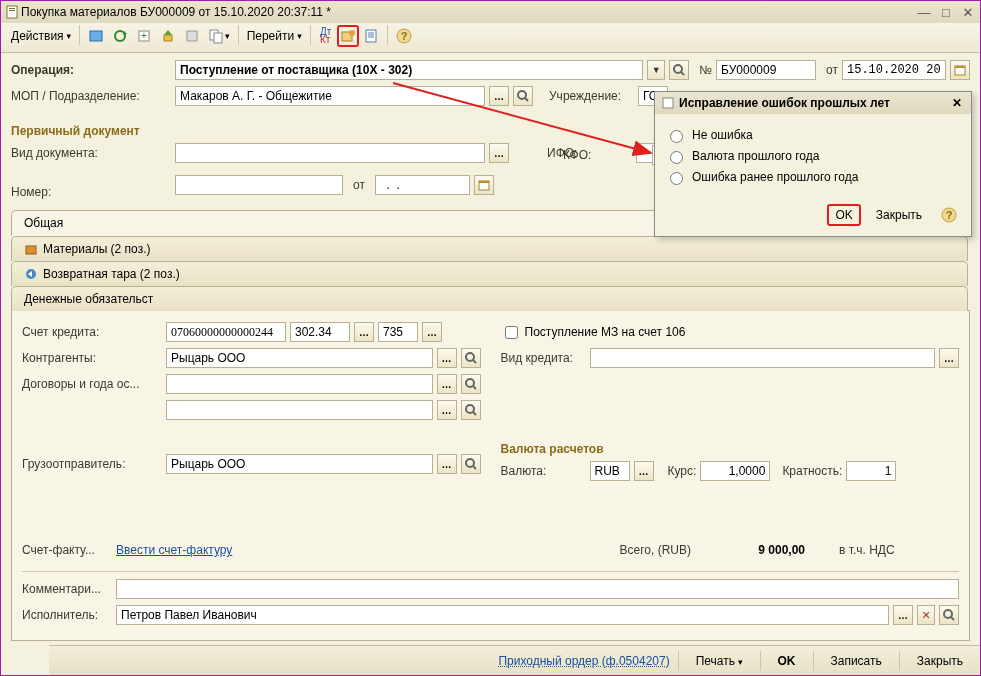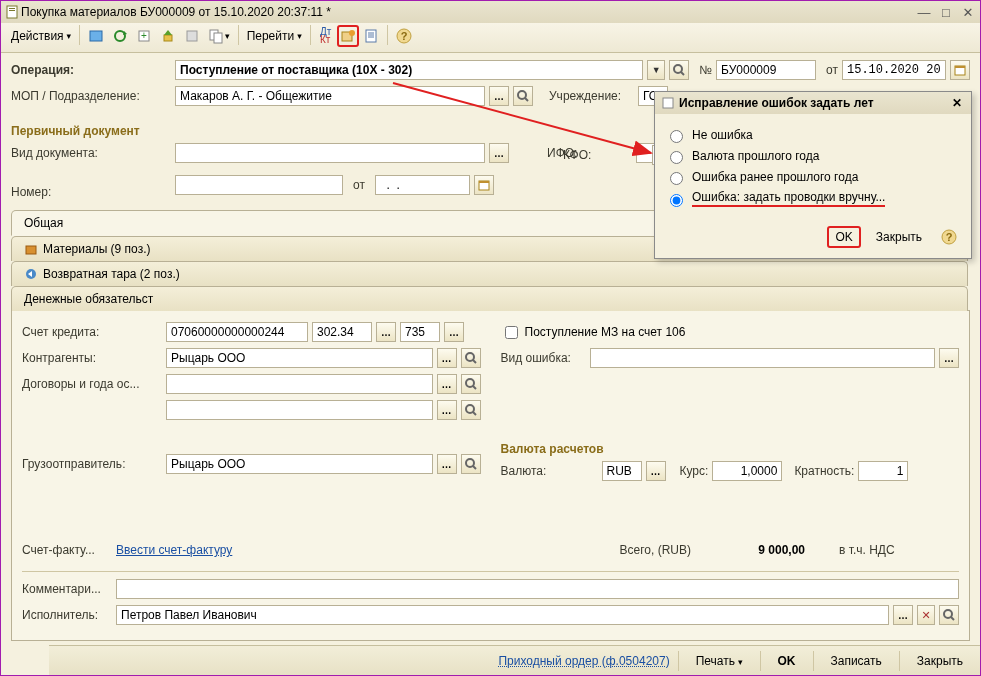--- a/index.html
+++ b/index.html
@@ -211,40 +211,40 @@
    </div>
 
    <div class="tabs">
      <div class="tab active">
           <span>Общая</span>
         </div>
      <div class="tab">
           <svg width="14" height="14">
             <rect x="2" y="4" width="10" height="8" fill="#d89030" stroke="#9a5a10"></rect>
           </svg>
-          <span>Материалы (9 поз.)</span>
+          <span>Материалы (2 поз.)</span>
         </div>
      <div class="tab">
           <svg width="14" height="14">
             <circle cx="7" cy="7" r="5" fill="#4a8ac8"></circle>
             <polygon points="4,7 8,4 8,10" fill="#fff"></polygon>
           </svg>
           <span>Возвратная тара (2 поз.)</span>
         </div>
      <div class="tab">
           <span>Денежные обязательст</span>
         </div>
    </div>
 
    <div class="tab-body">
      <div class="two-col">
        <div class="col">
          <div class="row">
            <span class="label" style="width:140px;">Счет кредита:</span>
-           <input class="field" style="width: 142px;" value="07060000000000244">
+           <input class="field" style="width: 120px; font-family: Liberation Serif, serif;" value="07060000000000244">
            <input class="field" style="width: 60px;" value="302.34">
            <div class="sel-btn">…</div>
            <input class="field" style="width: 40px;" value="735">
            <div class="sel-btn">…</div>
          </div>
          <div class="row">
            <span class="label" style="width:140px;">Контрагенты:</span>
            <input class="field" style="flex: 1 1 0%;" value="Рыцарь ООО">
            <div class="sel-btn">…</div>
            <div class="q-btn">
@@ -288,29 +288,29 @@
                 </svg>
               </div>
          </div>
        </div>
        <div class="col">
          <div class="row cbx">
            <input type="checkbox" style="">
            <span>Поступление МЗ на счет 106</span>
          </div>
          <div class="row">
-           <span class="label" style="width:85px;">Вид ошибка:</span>
+           <span class="label" style="width:85px;">Вид кредита:</span>
            <input class="field" style="flex: 1 1 0%;" value="">
            <div class="sel-btn">…</div>
          </div>
          <div style="height:56px;"></div>
          <div class="section-title">Валюта расчетов</div>
          <div class="row">
            <span class="label" style="width:85px;">Валюта:</span>
-           <input class="field" style="width: 40px; margin-left: 12px;" value="RUB">
+           <input class="field" style="width: 40px;" value="RUB">
            <div class="sel-btn">…</div>
            <span class="label" style="margin-left:10px;">Курс:</span>
            <input class="field" style="width: 70px; text-align: right;" value="1,0000">
            <span class="label" style="margin-left:8px;">Кратность:</span>
            <input class="field" style="width: 50px; text-align: right;" value="1">
          </div>
        </div>
      </div>
 
      <div style="flex:1;"></div>
@@ -353,40 +353,36 @@
    <div class="bbtn">Записать</div>
    <div class="tsep"></div>
    <div class="bbtn">Закрыть</div>
  </div>
 
  <div class="popup">
    <div class="phead">
      <svg width="14" height="14">
           <rect x="2" y="2" width="10" height="10" fill="#fff" stroke="#888"></rect>
         </svg>
-     <span style="margin-left:4px;">Исправление ошибок задать лет</span>
+     <span style="margin-left:4px;">Исправление ошибок прошлых лет</span>
      <span class="pclose">✕</span>
    </div>
    <div class="pbody">
      <label>
           <input type="radio" name="err" style="">
           <span>Не ошибка</span>
         </label>
      <label>
           <input type="radio" name="err" style="">
           <span>Валюта прошлого года</span>
         </label>
      <label>
           <input type="radio" name="err" style="">
           <span>Ошибка ранее прошлого года</span>
         </label>
-     <label>
-          <input type="radio" name="err" checked="" style="">
-          <span class="red-underline">Ошибка: задать проводки вручну...</span>
-        </label>
    </div>
    <div class="pfoot">
      <div class="bbtn red-box" style="padding:2px 6px;">OK</div>
      <div class="bbtn">Закрыть</div>
      <div class="tbtn">
           <svg class="ico">
             <circle cx="8" cy="8" r="7" fill="#f0d890" stroke="#c0a040"></circle>
             <text x="8" y="12" font-size="11" text-anchor="middle" fill="#8a6a10" font-weight="700">?</text>
           </svg>
         </div>

